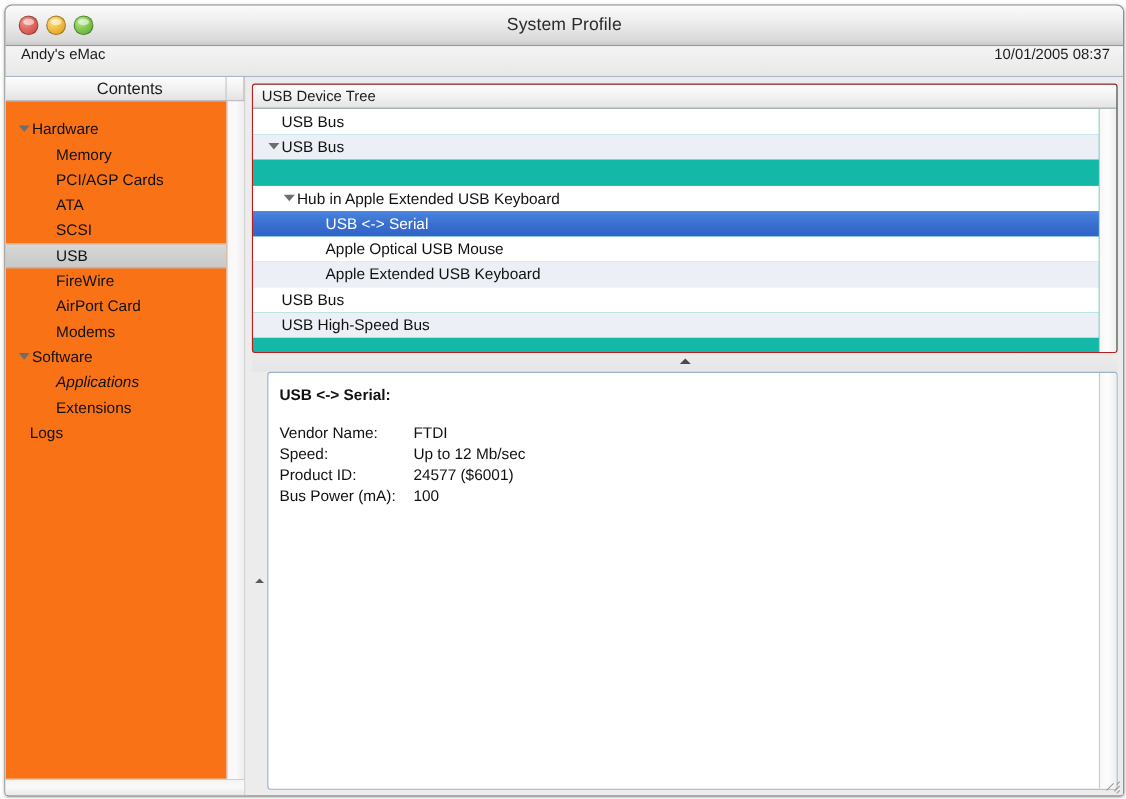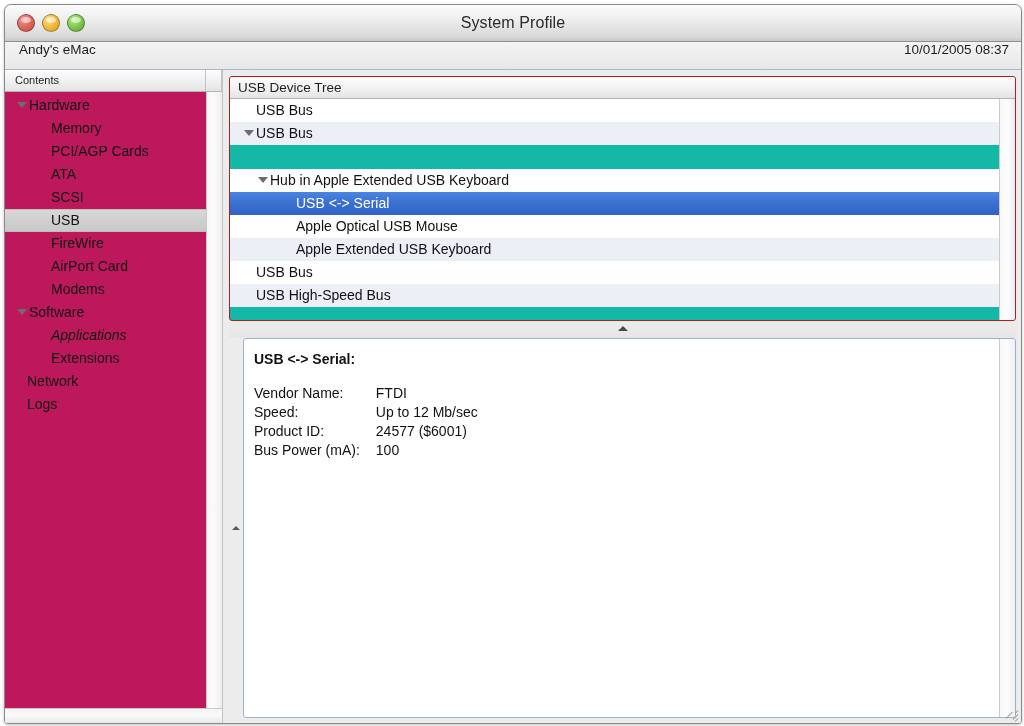--- a/index.html
+++ b/index.html
@@ -104,50 +104,51 @@
     background: #ffffff;
     border-right: 1px solid #c3c3c3;
     display: flex;
     flex-direction: column;
     min-height: 0;
   }
   .sb-header {
     flex: 0 0 22px;
     height: 22px;
     line-height: 21px;
-    font-size: 11px;
+    font-size: 15px;
     color: #1d1d1d;
     padding-left: 10px;
     box-sizing: border-box;
     background: linear-gradient(to bottom, #fdfdfd 0%, #f0f0f0 55%, #e3e3e3 100%);
     border-bottom: 1px solid #b4b4b4;
     border-right: 1px solid #c3c3c3;
     position: relative;
     z-index: 2;
+    text-align: center;
   }
   .sb-header::after {
     content: "";
     position: absolute;
     right: 0; top: 0; bottom: 0;
     width: 16px;
     background: linear-gradient(to bottom, #fdfdfd 0%, #f0f0f0 55%, #e3e3e3 100%);
     border-left: 1px solid #c3c3c3;
     box-sizing: border-box;
   }
   .sb-scrollwrap {
     flex: 1 1 auto;
     display: flex;
     min-height: 0;
   }
   .sb-list {
     flex: 1 1 auto;
-    padding-top: 2px;
-    min-height: 0;
-    overflow: hidden;
-    background: #be185d;
+    padding-top: 14px;
+    min-height: 0;
+    overflow: hidden;
+    background: #f97316;
   }
   .sb-row {
     height: 23px;
     line-height: 23px;
     font-size: 14px;
     color: #111111;
     white-space: nowrap;
     padding-left: 8px;
     position: relative;
   }
@@ -392,21 +393,20 @@
               <div class="sb-row" style="padding-left: 46px;"><span>PCI/AGP Cards</span></div>
               <div class="sb-row" style="padding-left: 46px;"><span>ATA</span></div>
               <div class="sb-row" style="padding-left: 46px;"><span>SCSI</span></div>
               <div class="sb-row selected" style="padding-left: 46px;"><span>USB</span></div>
               <div class="sb-row" style="padding-left: 46px;"><span>FireWire</span></div>
               <div class="sb-row" style="padding-left: 46px;"><span>AirPort Card</span></div>
               <div class="sb-row" style="padding-left: 46px;"><span>Modems</span></div>
               <div class="sb-row" style="padding-left: 10px;"><span class="tw"><span class="tri"></span></span><span>Software</span></div>
               <div class="sb-row" style="padding-left: 46px; font-style: italic;"><span>Applications</span></div>
               <div class="sb-row" style="padding-left: 46px;"><span>Extensions</span></div>
-              <div class="sb-row" style="padding-left: 22px;"><span>Network</span></div>
               <div class="sb-row" style="padding-left: 22px;"><span>Logs</span></div>
             </div>
           <div class="sb-vscroll"></div>
         </div>
         <div class="sb-hscroll"></div>
       </div>
 
       <div class="rightcol">
 
         <div class="tree-pane">

